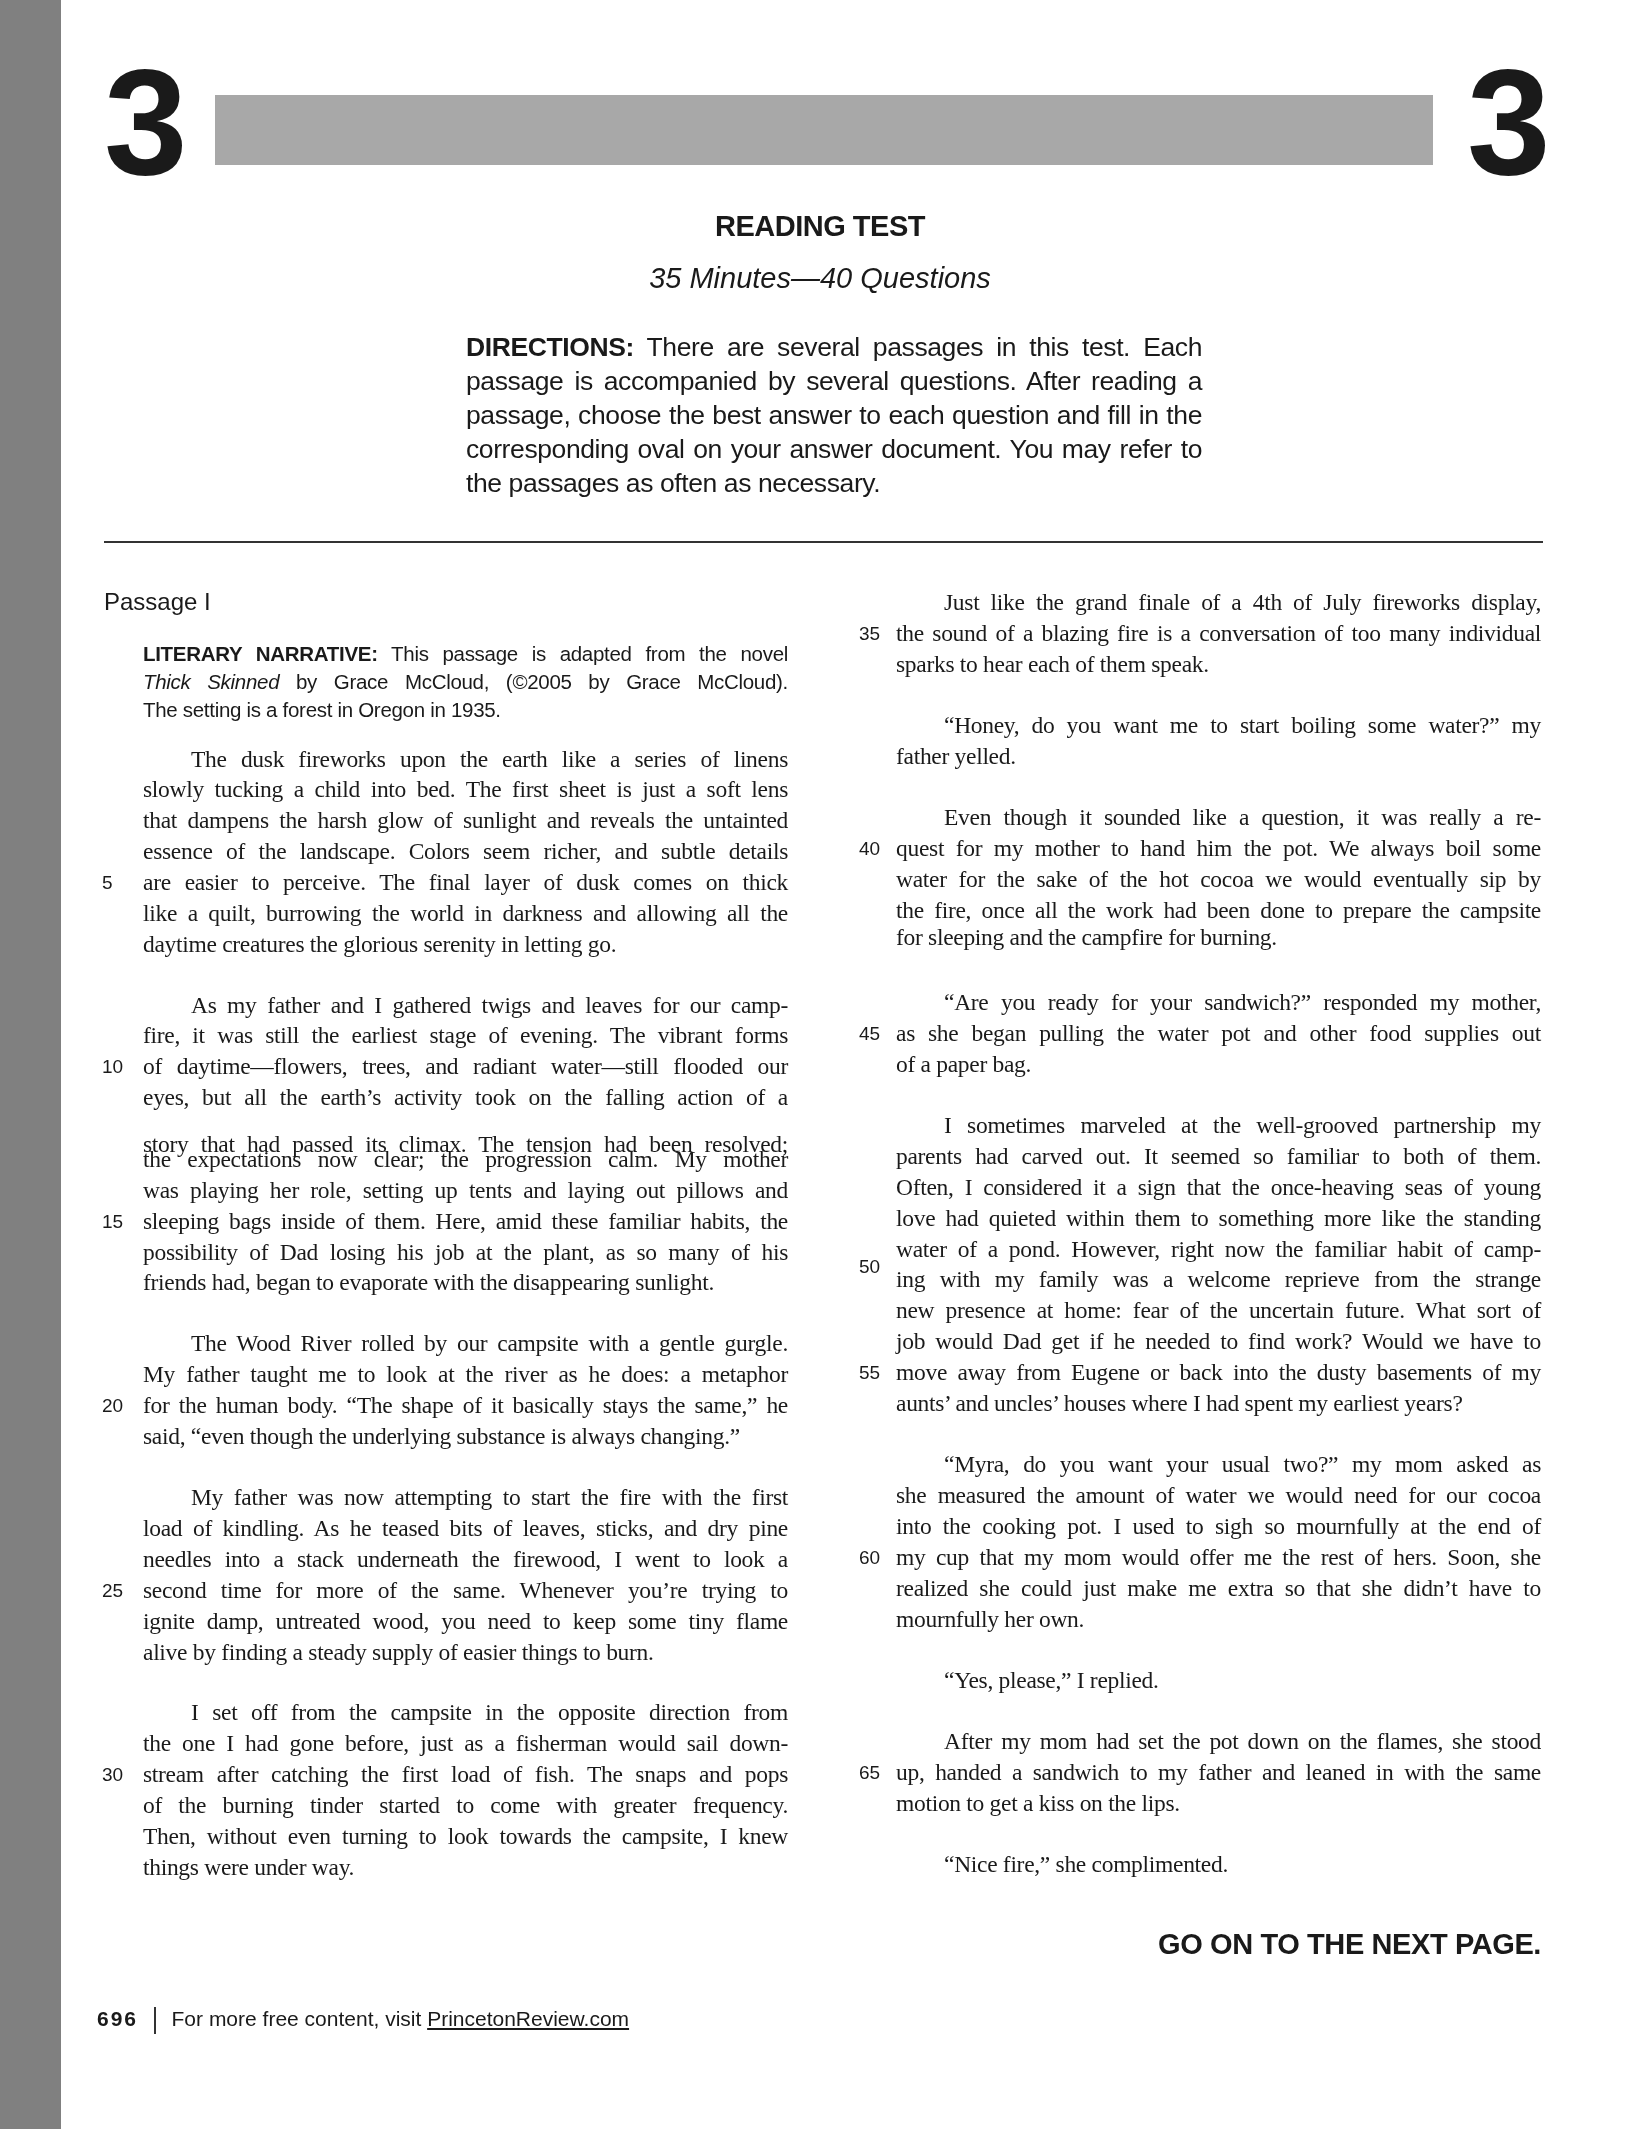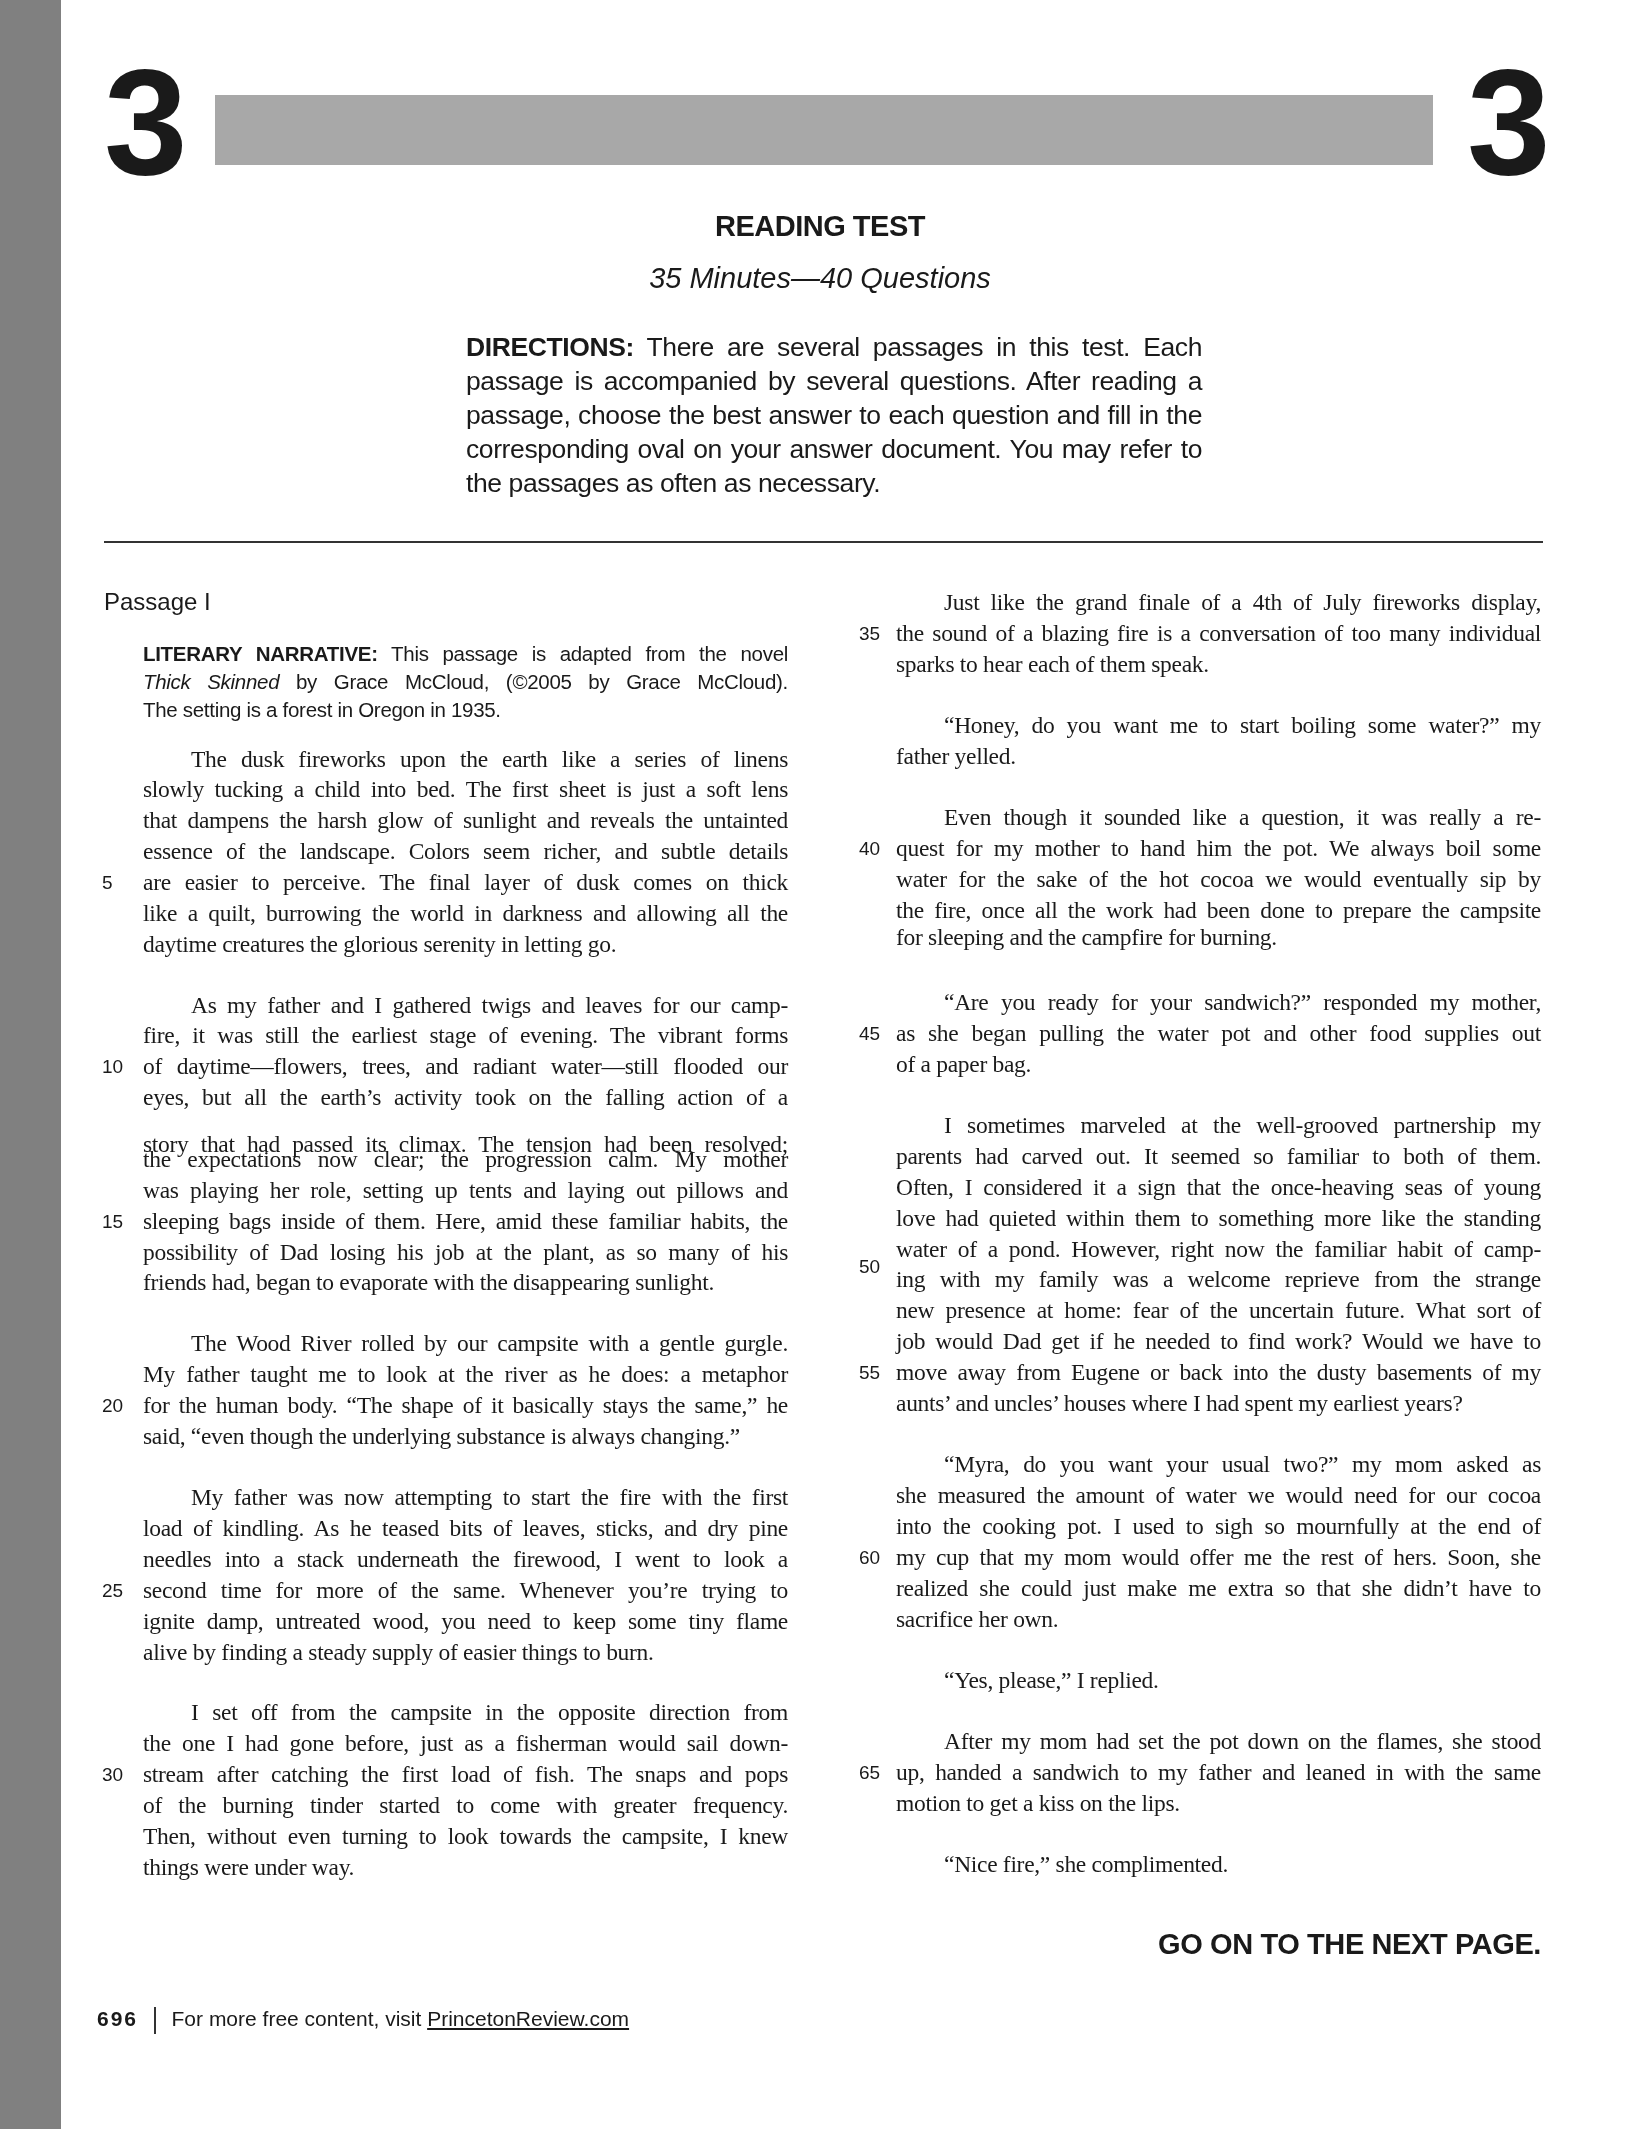--- a/index.html
+++ b/index.html
@@ -144,21 +144,21 @@
     <div class="pline" style="top: 1264px;">ing with my family was a welcome reprieve from the strange</div>
     <div class="pline" style="top: 1295px;">new presence at home: fear of the uncertain future. What sort of</div>
     <div class="pline" style="top: 1326px;">job would Dad get if he needed to find work? Would we have to</div>
     <div class="pline" style="top: 1357px;">move away from Eugene or back into the dusty basements of my</div>
     <div class="pline last" style="top: 1388px;">aunts’ and uncles’ houses where I had spent my earliest years?</div>
     <div class="pline indent" style="top: 1449px;">“Myra, do you want your usual two?” my mom asked as</div>
     <div class="pline" style="top: 1480px;">she measured the amount of water we would need for our cocoa</div>
     <div class="pline" style="top: 1511px;">into the cooking pot. I used to sigh so mournfully at the end of</div>
     <div class="pline" style="top: 1542px;">my cup that my mom would offer me the rest of hers. Soon, she</div>
     <div class="pline" style="top: 1573px;">realized she could just make me extra so that she didn’t have to</div>
-    <div class="pline last" style="top: 1604px;">sacrifice her own.</div>
+    <div class="pline last" style="top: 1604px;">mournfully her own.</div>
     <div class="pline indent last" style="top: 1665px;">“Yes, please,” I replied.</div>
     <div class="pline indent" style="top: 1726px;">After my mom had set the pot down on the flames, she stood</div>
     <div class="pline" style="top: 1757px;">up, handed a sandwich to my father and leaned in with the same</div>
     <div class="pline last" style="top: 1788px;">motion to get a kiss on the lips.</div>
     <div class="pline indent last" style="top: 1849px;">“Nice fire,” she complimented.</div>
   </div>
 
 <div class="go-next">GO ON TO THE NEXT PAGE.</div>
 
 <div class="footer">

